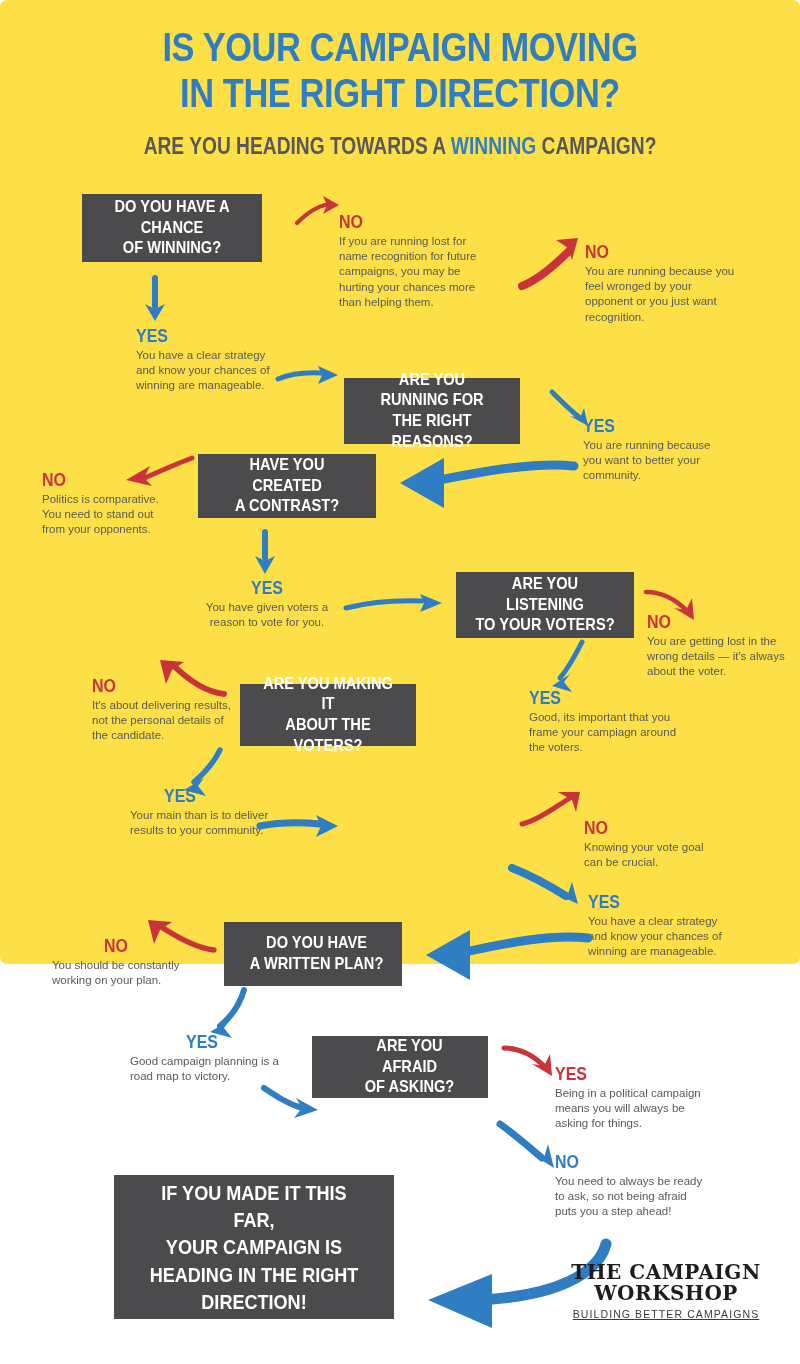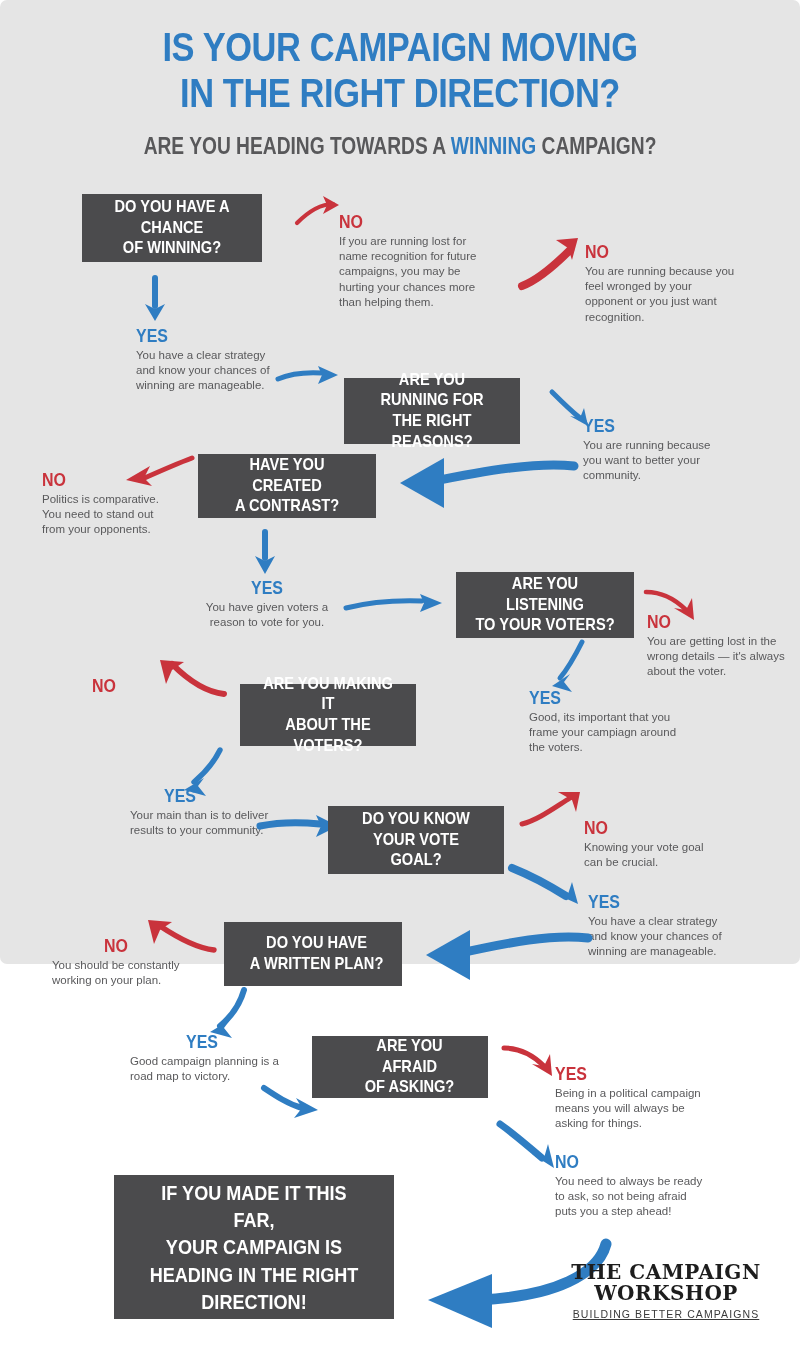--- a/index.html
+++ b/index.html
@@ -2,21 +2,21 @@
 <html><head>
 <meta charset="utf-8">
 <style>
   html,body{margin:0;padding:0;}
   body{
     width:800px;height:1364px;
     background:#ffffff;
     font-family:"Liberation Sans", sans-serif;
     overflow:hidden;
   }
-  #page{position:relative;width:800px;height:964px;background:#e5e5e5;border-radius:7px;}
+  #page{position:relative;width:800px;height:964px;background:#fde047;border-radius:7px;}
 
   
   .title{
     position:absolute;left:0;width:800px;text-align:center;
     color:#2f7dc2;
     font-family:"Liberation Sans", sans-serif;
     font-weight:bold;
     letter-spacing:-0.5px;
     line-height:0.96;
     transform:scaleX(0.84);
@@ -237,20 +237,21 @@
 
   <div class="arrow" style="left:148px;top:658px;">
     <svg width="80" height="44" viewBox="0 0 80 44">
       <path d="M76 36 C58 34 40 22 24 6" stroke="#c9333c" stroke-width="6" fill="none" stroke-linecap="round"></path>
       <path d="M36 4 L12 2 L18 26 L24 12 Z" fill="#c9333c"></path>
     </svg>
   </div>
 
   <div class="branch red" style="left:92px;top:676px;width:140px;">
     <div class="lab">NO</div>
+    <div class="body">It's about delivering results, not the personal details of the candidate.</div>
   </div>
 
   <div class="arrow" style="left:172px;top:748px;">
     <svg width="56" height="50" viewBox="0 0 56 50">
       <path d="M48 2 C42 14 34 24 22 34" stroke="#2f7dc2" stroke-width="5.4" fill="none" stroke-linecap="round"></path>
       <path d="M32 30 L12 42 L34 48 L26 38 Z" fill="#2f7dc2"></path>
     </svg>
   </div>
 
   <div class="branch blue" style="left:130px;top:786px;width:140px;">
@@ -258,26 +259,20 @@
     <div class="body" style="margin-left:0px;">Your main than is to deliver results to your community.</div>
   </div>
 
   <div class="arrow" style="left:258px;top:812px;">
     <svg width="90" height="30" viewBox="0 0 90 30">
       <path d="M2 14 C22 10 42 10 62 12" stroke="#2f7dc2" stroke-width="7" fill="none" stroke-linecap="round"></path>
       <path d="M58 3 L80 14 L58 25 L63 14 Z" fill="#2f7dc2"></path>
     </svg>
   </div>
 
-  <div class="box" style="left:328px;top:806px;width:176px;height:68px;">
-    <div>
-      <span>DO YOU KNOW</span>
-      <span>YOUR VOTE GOAL?</span>
-    </div>
-  </div>
 
   <div class="arrow" style="left:520px;top:790px;">
     <svg width="70" height="40" viewBox="0 0 70 40">
       <path d="M2 34 C18 30 34 18 50 8" stroke="#c9333c" stroke-width="5" fill="none" stroke-linecap="round"></path>
       <path d="M38 2 L60 2 L56 22 L52 10 Z" fill="#c9333c"></path>
     </svg>
   </div>
 
   <div class="branch red" style="left:584px;top:818px;width:130px;">
     <div class="lab">NO</div>

